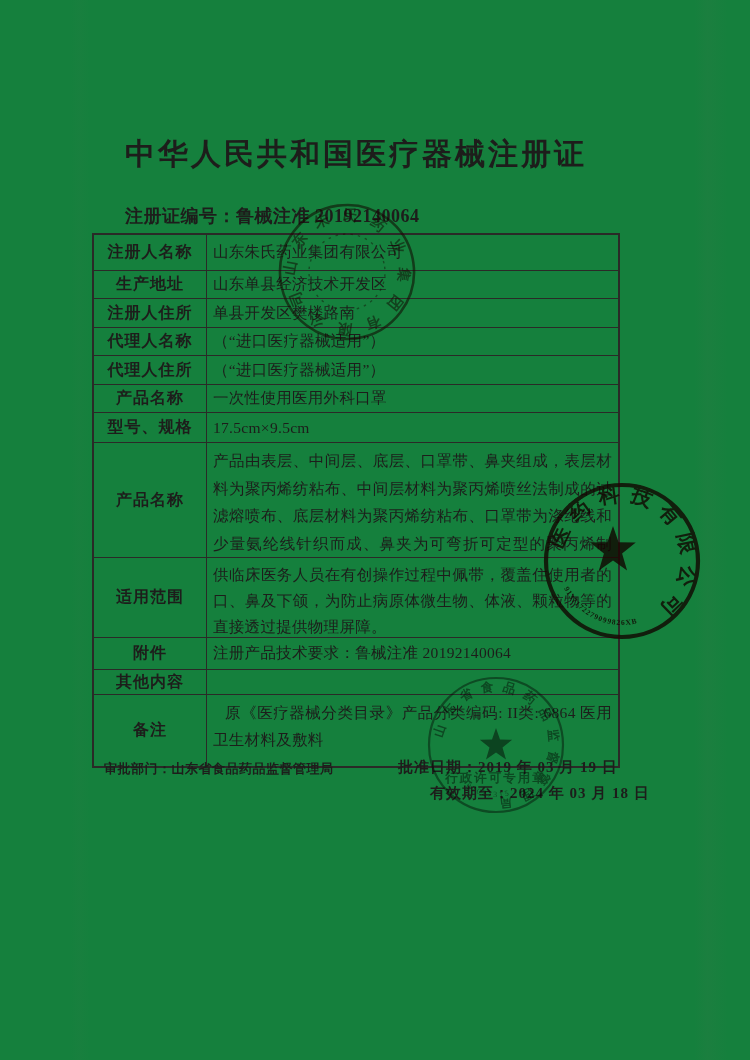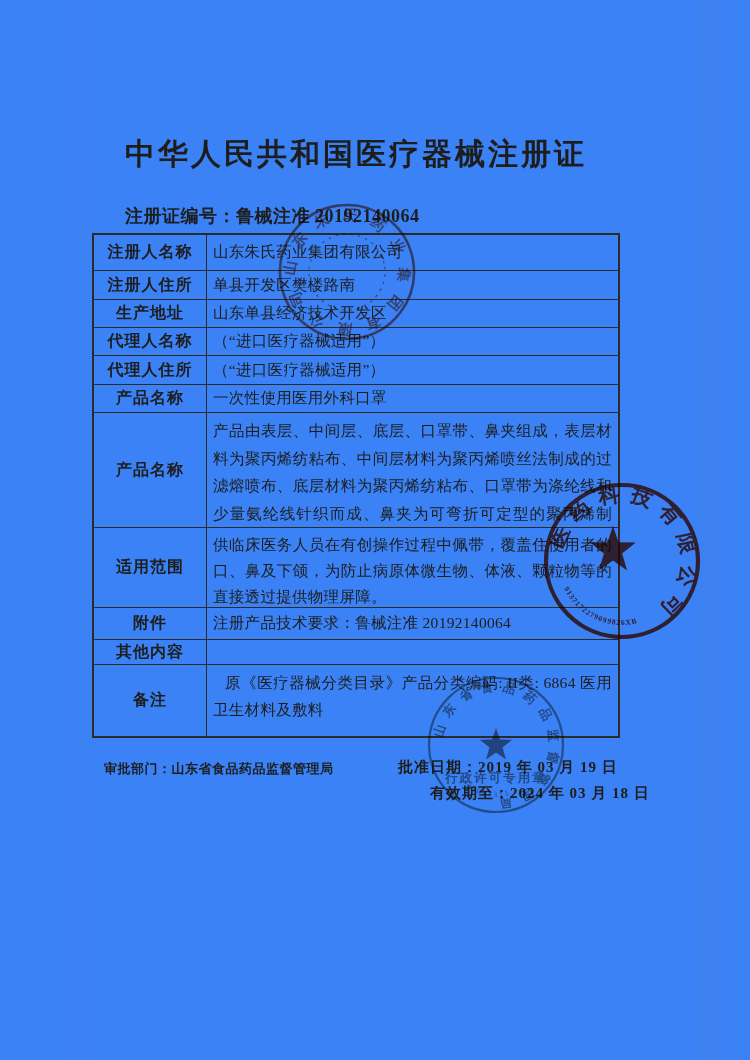--- a/index.html
+++ b/index.html
@@ -1,18 +1,18 @@
 <!DOCTYPE html>
 <html><head>
 <meta charset="utf-8">
 <style>
   html,body{margin:0;padding:0;}
   body{width:750px;height:1060px;background:#ffffff;position:relative;overflow:hidden;
        font-family:"Liberation Serif","DejaVu Serif",serif;color:#1d1d1b;}
-  .page{position:absolute;inset:0;background:#3b82f6;}
+  .page{position:absolute;inset:0;background:#15803d;}
   .scan-band{position:absolute;top:0;bottom:0;width:34px;left:694px;
        background:linear-gradient(90deg,rgba(120,110,95,0),rgba(120,110,95,0.06) 40%,rgba(120,110,95,0));pointer-events:none;}
   .scan-band2{position:absolute;top:0;bottom:0;width:20px;left:70px;
        background:linear-gradient(90deg,rgba(120,110,95,0),rgba(120,110,95,0.03),rgba(120,110,95,0));pointer-events:none;}
 
   .title{position:absolute;left:92px;top:134px;width:528px;text-align:center;
        font-size:30px;font-weight:bold;letter-spacing:3px;}
   .cert-line{position:absolute;left:125px;top:204px;font-size:18px;font-weight:600;letter-spacing:0.5px;}
 
   .cert-table{position:absolute;left:92px;top:233px;width:528px;border:2px solid #2a2a27;
@@ -50,39 +50,43 @@
   <div class="scan-band2"></div>
 
   <div class="title">中华人民共和国医疗器械注册证</div>
   <div class="cert-line">注册证编号：鲁械注准 20192140064</div>
 
   <div class="cert-table">
     <div class="t-row r1">
       <div class="t-label">注册人名称</div>
       <div class="t-value">山东朱氏药业集团有限公司</div>
     </div>
+    <div class="t-row r3">
+      <div class="t-label">生产地址</div>
+      <div class="t-value">山东单县经济技术开发区</div>
+    </div>
     <div class="t-row r2">
       <div class="t-label">注册人住所</div>
       <div class="t-value">单县开发区樊楼路南</div>
-    </div>
-    <div class="t-row r3">
-      <div class="t-label">生产地址</div>
-      <div class="t-value">山东单县经济技术开发区</div>
     </div>
     <div class="t-row r4">
       <div class="t-label">代理人名称</div>
       <div class="t-value">（“进口医疗器械适用”）</div>
     </div>
     <div class="t-row r5">
       <div class="t-label">代理人住所</div>
       <div class="t-value">（“进口医疗器械适用”）</div>
     </div>
     <div class="t-row r6">
       <div class="t-label">产品名称</div>
       <div class="t-value">一次性使用医用外科口罩</div>
+    </div>
+    <div class="t-row r7">
+      <div class="t-label">型号、规格</div>
+      <div class="t-value">17.5cm×9.5cm</div>
     </div>
     <div class="t-row r8">
       <div class="t-label">产品名称</div>
       <div class="t-value multiline">产品由表层、中间层、底层、口罩带、鼻夹组成，表层材料为聚丙烯纺粘布、中间层材料为聚丙烯喷丝法制成的过滤熔喷布、底层材料为聚丙烯纺粘布、口罩带为涤纶线和少量氨纶线针织而成、鼻夹为可弯折可定型的聚丙烯制成。</div>
     </div>
     <div class="t-row r9">
       <div class="t-label">适用范围</div>
       <div class="t-value multiline">供临床医务人员在有创操作过程中佩带，覆盖住使用者的口、鼻及下颌，为防止病原体微生物、体液、颗粒物等的直接透过提供物理屏障。</div>
     </div>
     <div class="t-row r10">

